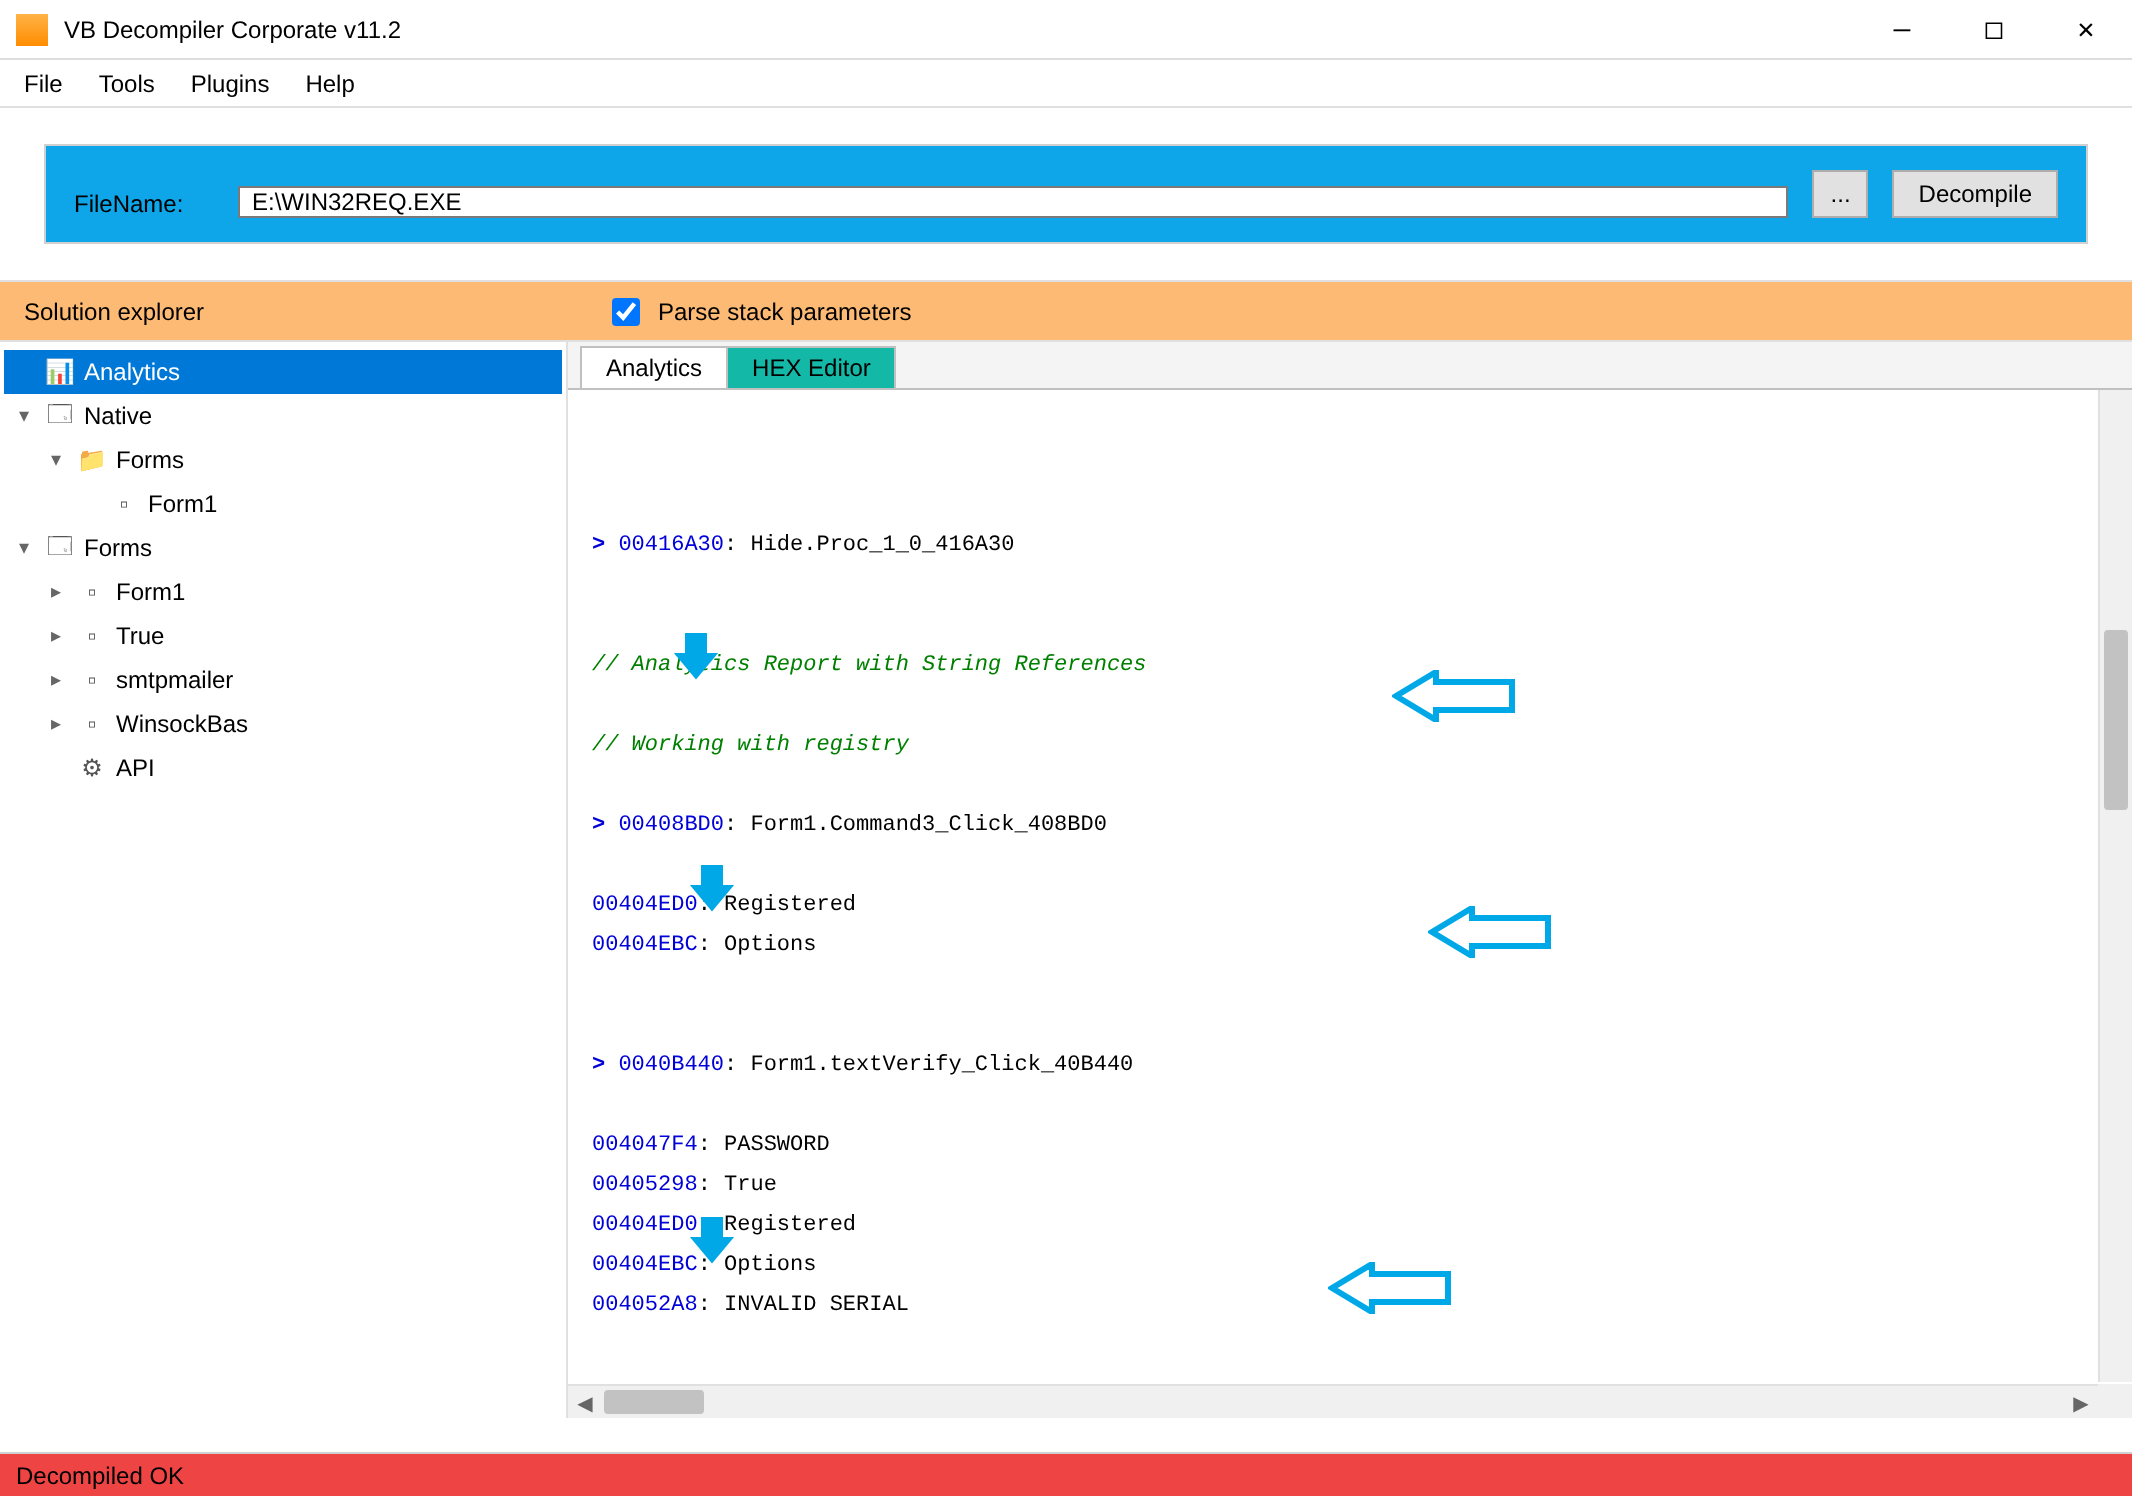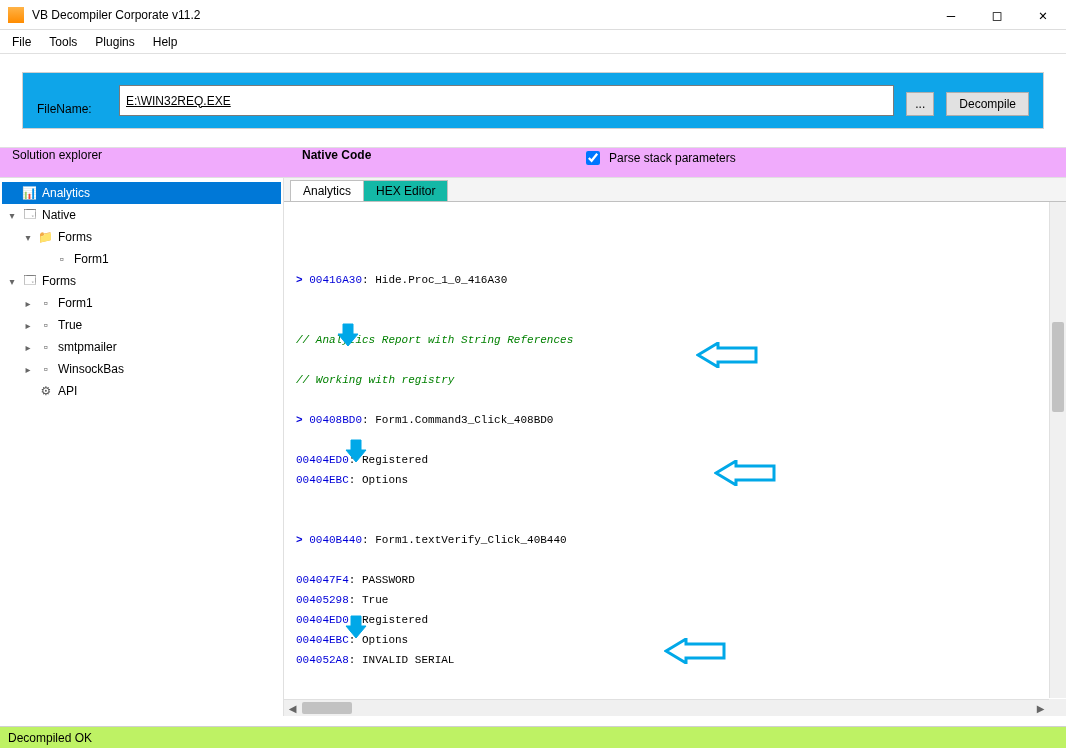--- a/index.html
+++ b/index.html
@@ -52,45 +52,44 @@
     border: 1px solid #d0d0d0;
     background: #0ea5e9;
     padding: 12px 14px;
     display: flex;
     align-items: flex-end;
     gap: 12px;
   }
   .filename-label { min-width: 70px; }
   .filename-input {
     flex: 1;
-    height: 31px;
+    height: 16px;
     border: 1px solid #7a7a7a;
     background: #fff;
     padding: 0 6px;
     font-family: inherit;
     font-size: 12px;
-    text-decoration: underline;
   }
   .btn {
     height: 24px;
     border: 1px solid #adadad;
     background: #e1e1e1;
     padding: 0 12px;
     font-family: inherit;
     font-size: 12px;
     cursor: pointer;
   }
   .btn.dots { padding: 0 8px; }
   .header-row {
     display: flex;
-    align-items: flex-start;
+    align-items: center;
     height: 30px;
     padding: 0 12px;
     border-bottom: 1px solid #e0e0e0;
-    background: #f0abfc;
+    background: #fdba74;
   }
   .header-row .sol { width: 290px; }
   .header-row .native { font-weight: bold; width: 280px; }
   .checkbox-wrap { display: flex; align-items: center; gap: 6px; margin-right: 40px;}
   .checkbox-wrap input { width: 14px; height: 14px; }
   .main-split {
     display: flex;
     height: 538px;
   }
   .sidebar {
@@ -184,21 +183,21 @@
     left: 18px; width: 50px;
     background: #c2c2c2;
     border-radius: 2px;
   }
   .corner { position:absolute; right:0; bottom:0; width:17px; height:17px; background:#f0f0f0;}
   .statusbar {
     position: absolute;
     left:0; right:0; bottom:0;
     height: 22px;
     border-top: 1px solid #d0d0d0;
-    background: #bef264;
+    background: #ef4444;
     padding: 0 8px;
     display: flex; align-items: center;
     font-size: 12px;
   }
   .overlay-arrow {
     position: absolute;
     pointer-events: none;
   }
 </style>
 </head>
@@ -225,21 +224,20 @@
   <div class="toolbar-inner">
     <span class="filename-label">FileName:</span>
     <input class="filename-input" value="E:\WIN32REQ.EXE" style="">
     <button class="btn dots">...</button>
     <button class="btn">Decompile</button>
   </div>
 </div>
 
 <div class="header-row">
   <div class="sol">Solution explorer</div>
-  <div class="native">Native Code</div>
   <label class="checkbox-wrap">
     <input type="checkbox" checked="" style="">
     <span>Parse stack parameters</span>
   </label>
 </div>
 
 <div class="main-split">
 
   <div class="sidebar">
     <div class="tree-node selected">

